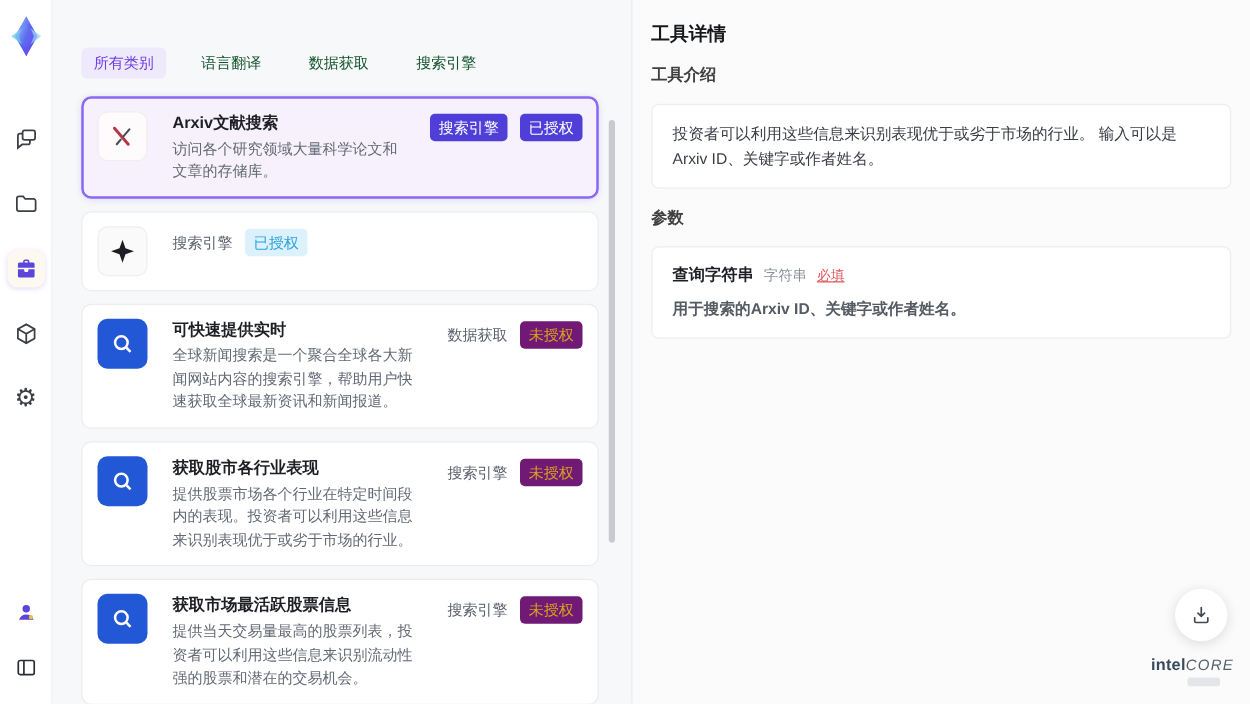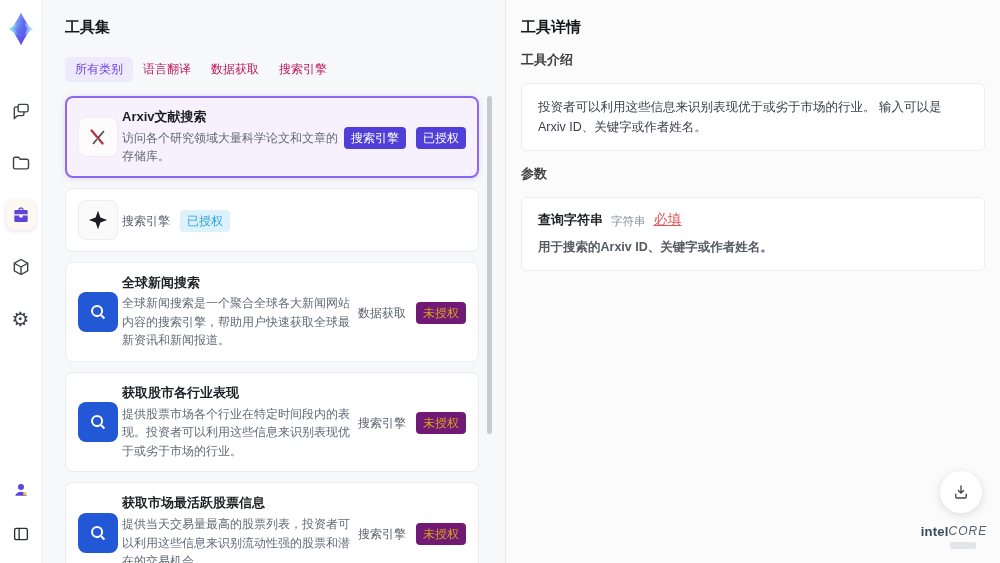--- a/index.html
+++ b/index.html
@@ -15,27 +15,27 @@
   .rail-icons { display:flex; flex-direction:column; align-items:center; gap:22px; margin-top:50px; }
   .rail-btn { width:30px; height:30px; display:flex; align-items:center; justify-content:center;
     border-radius:8px; cursor:pointer; }
   .rail-btn.active { background:#fdf8f0; box-shadow:0 1px 4px rgba(90,70,220,.18); }
   .rail-bottom { margin-top:auto; display:flex; flex-direction:column; align-items:center; gap:14px; margin-bottom:14px; }
   .gear-glyph { font-size:20px; color:#3c4046; line-height:1; }
 
   
   .list-panel { position:absolute; left:42px; top:0; width:463px; height:563px; padding:18px 0 0 23px; }
   .list-title { font-size:15px; font-weight:bold; color:#17181c; }
-  .tabs { display:flex; align-items:flex-start; gap:0; margin-top:20px; }
-  .tab { font-size:12px; color:#be185d; padding:4px 10px; border-radius:5px; cursor:pointer; white-space:nowrap; }
+  .tabs { display:flex; align-items:flex-start; gap:18px; margin-top:20px; }
+  .tab { font-size:12px; color:#14532d; padding:4px 10px; border-radius:5px; cursor:pointer; white-space:nowrap; }
   .tab.active { background:#efe9fc; color:#6d3fe0; }
 
   .cards { margin-top:14px; width:414px; display:flex; flex-direction:column; gap:10px; }
   .card { background:#ffffff; border:1px solid #ececf0; border-radius:8px;
-    padding:11px 12px; display:flex; gap:4px; cursor:pointer;align-items:center; }
+    padding:11px 12px; display:flex; gap:20px; cursor:pointer; }
   .card.selected { background:#f6f1fd; border:2px solid #8a68f2; padding:10px 11px;
     box-shadow:0 1px 6px rgba(120,90,240,.18); }
   .tool-icon { width:40px; height:40px; border-radius:8px; flex:0 0 40px;
     display:flex; align-items:center; justify-content:center; }
   .ti-white { background:#fdfbfb; border:1px solid #f1eded; }
   .ti-blue  { background:#2257d6; }
   .ti-plain { background:#fafafa; border:1px solid #eee; }
   .card-main { flex:1 1 auto; min-width:0; }
   .card-title { font-size:13px; font-weight:bold; color:#1d1f24; line-height:1.35; }
   .card-desc { font-size:12px; color:#646a75; line-height:1.55; margin-top:3px; }
@@ -51,32 +51,32 @@
 
   
   .detail-panel { position:absolute; left:505px; top:0; width:495px; height:563px;
     background:#fbfbfc; border-left:1px solid #ebebee; padding:18px 15px 0 15px; }
   .detail-title { font-size:15px; font-weight:bold; color:#17181c; }
   .section-h { font-size:13px; font-weight:bold; color:#404040; margin-top:14px; }
   .info-box { margin-top:14px; background:#ffffff; border:1px solid #ededf0; border-radius:6px;
     padding:13px 16px; font-size:12.5px; color:#3a3e46; line-height:1.6; }
   .param-box { margin-top:14px; background:#ffffff; border:1px solid #ededf0; border-radius:6px;
     padding:13px 16px; }
-  .param-head { display:flex; align-items:flex-end; gap:8px; }
+  .param-head { display:flex; align-items:center; gap:8px; }
   .param-name { font-size:13px; font-weight:bold; color:#1d1f24; }
   .param-type { font-size:11.5px; color:#8a8f99; }
-  .param-req  { font-size:14px; color:#e0565a;text-decoration:underline; }
+  .param-req  { font-size:11px; color:#e0565a;text-decoration:underline; }
   .param-desc { margin-top:9px; font-size:12.5px; color:#555a63; line-height:1.5;font-weight:bold; }
 
   
   .fab { position:absolute; right:18px; bottom:50px; width:42px; height:42px; border-radius:50%;
     background:#ffffff; box-shadow:0 2px 10px rgba(0,0,0,.13); display:flex; align-items:center;
     justify-content:center; cursor:pointer; }
   .brand { position:absolute; right:14px; bottom:14px; width:64px; text-align:center; }
-  .brand-row { display:flex; align-items:flex-start; justify-content:center; gap:0; }
+  .brand-row { display:flex; align-items:flex-end; justify-content:center; gap:0; }
   .brand-a { font-size:13px; font-weight:bold; color:#394a5a; letter-spacing:.2px; }
   .brand-b { font-size:12px; color:#55616d; letter-spacing:1px;font-style:italic; }
   .brand-tag { margin:3px 0 0 28px; width:26px; height:7px; background:#e3e5e8; border-radius:2px; }
 </style>
 </head>
 <body>
 
 <div class="rail">
   <svg class="rail-logo" viewBox="0 0 30 34">
     <defs>
@@ -135,21 +135,20 @@
     <div class="rail-btn">
       <svg width="18" height="18" viewBox="0 0 24 24" fill="none" stroke="#2a2d32" stroke-width="1.8">
         <rect x="3.5" y="4.5" width="17" height="15" rx="2"></rect>
         <path d="M9.5 4.5v15"></path>
       </svg>
     </div>
   </div>
 </div>
 
 <div class="list-panel">
-  <div class="list-title">工具集</div>
 
   <div class="tabs">
     <div class="tab active">所有类别</div>
     <div class="tab">语言翻译</div>
     <div class="tab">数据获取</div>
     <div class="tab">搜索引擎</div>
   </div>
 
   <div class="cards">
 
@@ -183,21 +182,21 @@
     </div>
 
     <div class="card">
       <div class="tool-icon ti-blue">
         <svg width="22" height="22" viewBox="0 0 24 24" fill="none" stroke="#ffffff" stroke-width="2.2">
           <circle cx="11" cy="11" r="5.5"></circle>
             <path d="M15.5 15.5L19 19"></path>
         </svg>
       </div>
       <div class="card-main">
-        <div class="card-title">全球新闻搜索</div>
+        <div class="card-title">可快速提供实时</div>
         <div class="card-desc">全球新闻搜索是一个聚合全球各大新闻网站内容的搜索引擎，帮助用户快速获取全球最新资讯和新闻报道。</div>
       </div>
       <div class="card-badges">
         <span class="badge cat-text">数据获取</span>
         <span class="badge badge-amber">未授权</span>
       </div>
     </div>
 
     <div class="card">
       <div class="tool-icon ti-blue">

